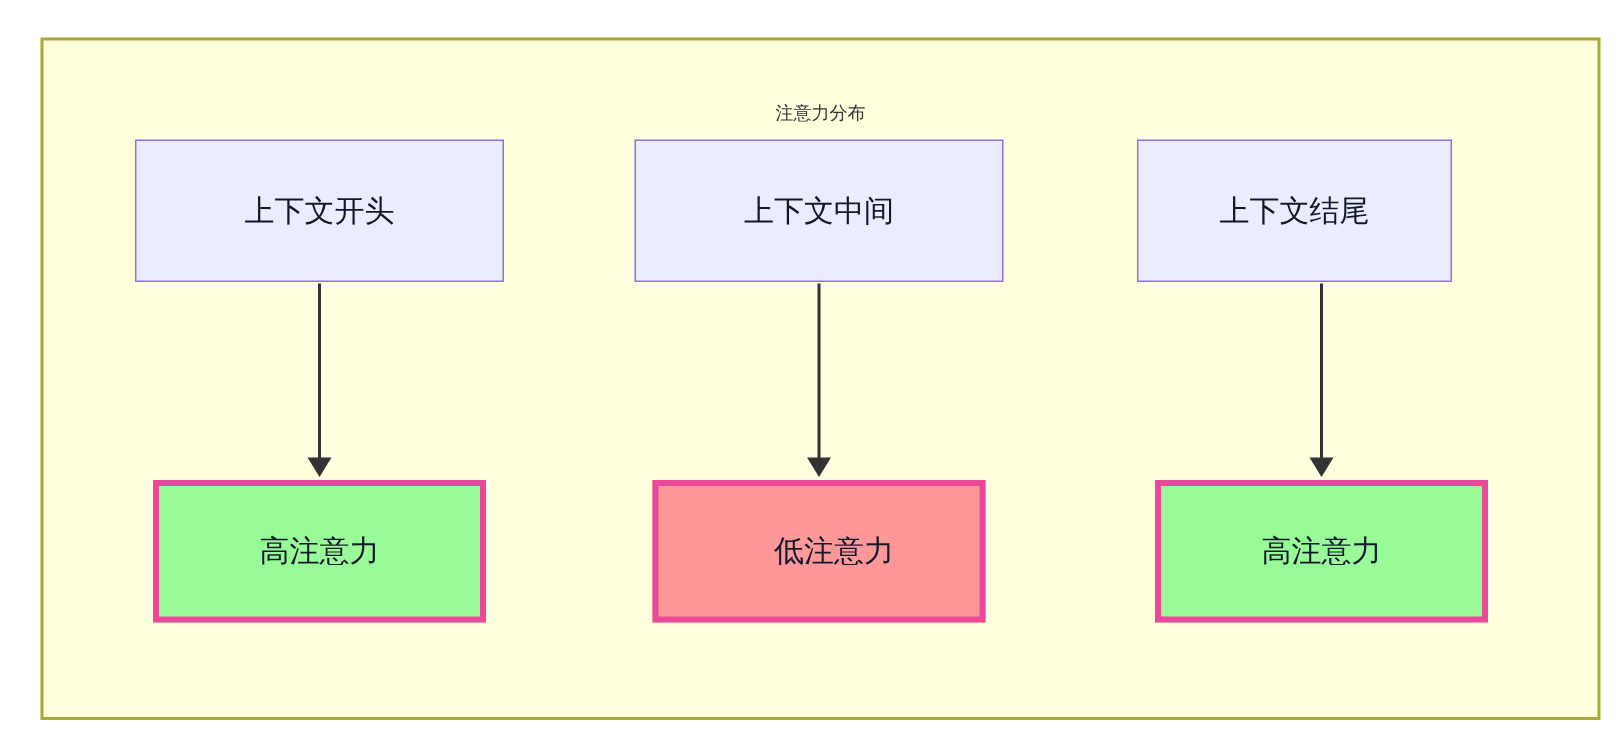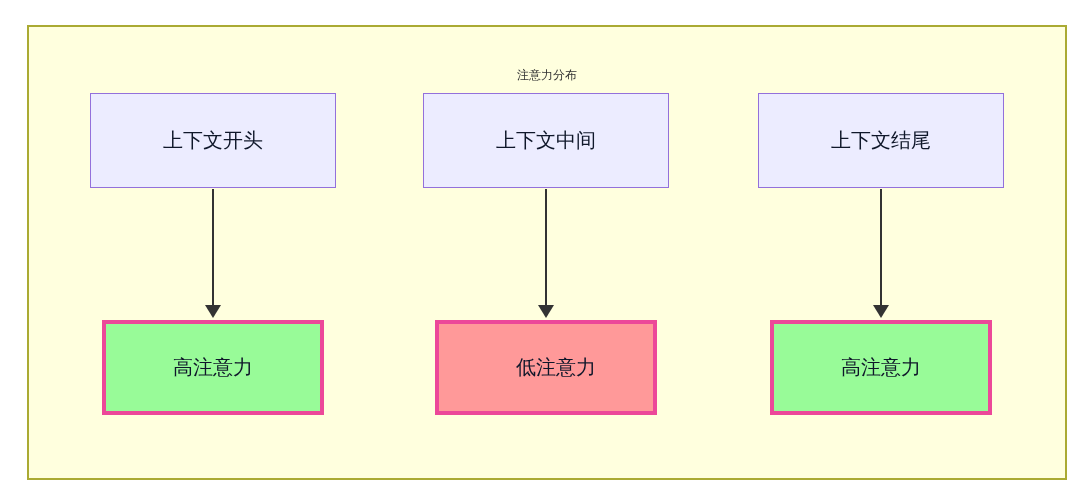--- a/index.html
+++ b/index.html
@@ -46,21 +46,21 @@
     text-align: center;
   }
   .ctx-node {
     top: 93px;
     height: 95px;
     background: #ECECFF;
     border: 1.5px solid #9370DB;
   }
   .ctx-a { left: 90px;  width: 246px; }
   .ctx-b { left: 423px; width: 246px; }
-  .ctx-c { left: 758px; width: 246px; }
+  .ctx-c { left: 758px; width: 210px; }
   .result-node {
     top: 320px;
     height: 95px;
     width: 222px;
     border: 4px solid #ec4899;
   }
   .result-high { background: #98FB98; }
   .result-low  { background: #FF9999; padding-left: 20px; }
   .res-a { left: 102px; }
   .res-b { left: 435px; }

